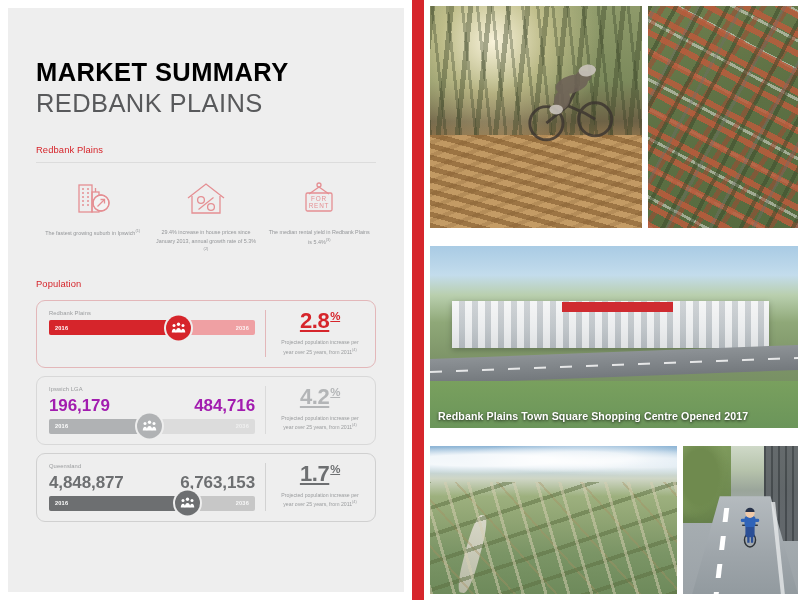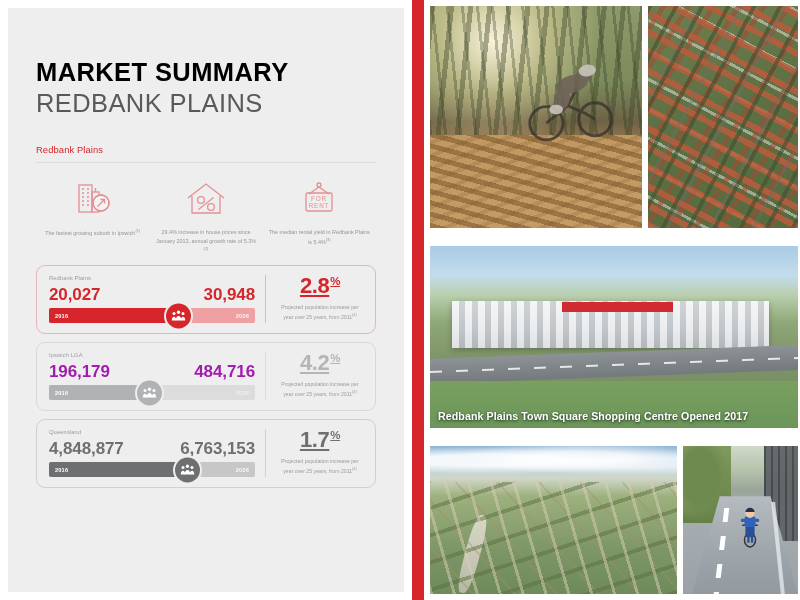--- a/index.html
+++ b/index.html
@@ -436,30 +436,27 @@
               <text x="21" y="29.4" font-family="'Liberation Sans', sans-serif" font-size="6.4" fill="#e58f93" stroke="none" text-anchor="middle" letter-spacing="0.8">RENT</text>
             </svg>
           </div>
           <div class="stat-cap">
             <span>The median rental yield in Redbank Plains is 5.4%</span><sup>(3)</sup>
           </div>
         </div>
 
       </div>
 
+      <div class="section-head pop">Population</div>
 
       <div class="pop-cards">
 
         <div class="pop-card">
           <div class="pop-left">
             <div class="pop-label">Redbank Plains</div>
-            <div class="pop-nums">
-              <span class="pop-num-start">20,027</span>
-              <span class="pop-num-end">30,948</span>
-            </div>
             <div class="bar-wrap">
               <div class="bar-bg"></div>
               <div class="bar-fill" id="fill0" style="width: 63%;"></div>
               <div class="bar-year-l">2016</div>
               <div class="bar-year-r">2036</div>
               <div class="bar-marker" id="mark0" style="left: 63%;">
                 <svg width="15" height="15" viewBox="0 0 20 20" fill="#ffffff">
                   <circle cx="4" cy="6.5" r="2"></circle>
                     <circle cx="10" cy="5" r="2.2"></circle>
                     <circle cx="16" cy="6.5" r="2"></circle>

